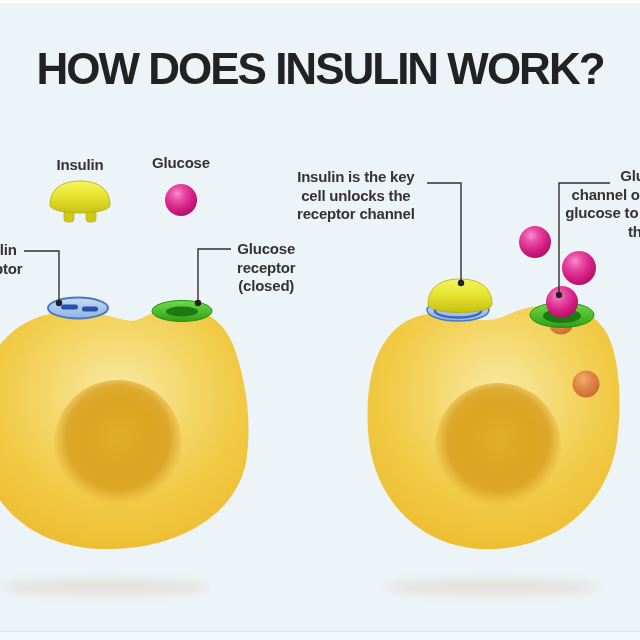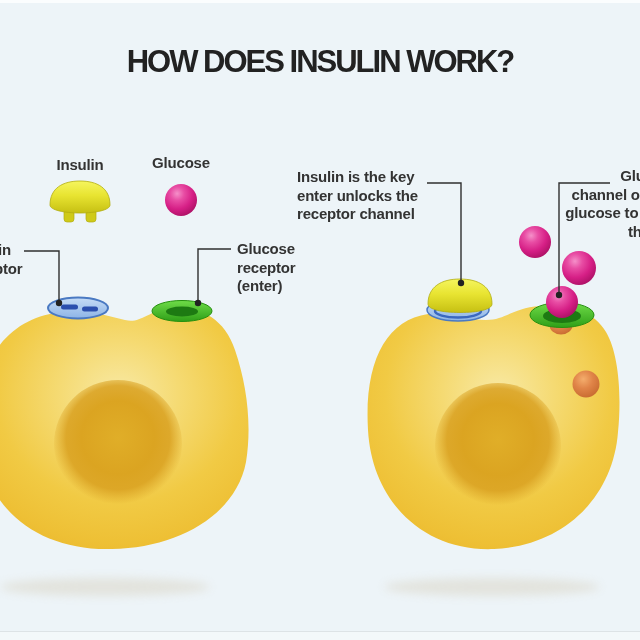--- a/index.html
+++ b/index.html
@@ -6,25 +6,25 @@
   .canvas{
     position:relative;width:640px;height:640px;overflow:hidden;
     background:#edf4f8;font-family:"Liberation Sans",sans-serif;
   }
   .strip-top{position:absolute;left:0;top:0;width:640px;height:3px;background:#fbfdfe;}
   .strip-bottom-line{position:absolute;left:0;top:631px;width:640px;height:1px;background:#dde3e6;}
   .strip-bottom{position:absolute;left:0;top:632px;width:640px;height:8px;background:#f3f8fa;}
   .illustration{position:absolute;left:0;top:0;width:640px;height:640px;}
   .title{
     position:absolute;left:0;right:0;top:44px;text-align:center;
-    font-size:31px;font-weight:bold;letter-spacing:-2px;color:#222;
+    font-size:44px;font-weight:bold;letter-spacing:-2px;color:#222;
   }
   .lbl{
     position:absolute;font-size:15px;font-weight:bold;color:#333;
-    line-height:18.5px;letter-spacing:-0.2px;white-space:nowrap;
+    line-height:18.5px;letter-spacing:-0.2px;white-space:nowrap;text-align:center;
   }
   .lbl span{display:block;}
   .lbl-legend-insulin{left:30px;top:156px;width:100px;text-align:center;}
   .lbl-legend-glucose{left:131px;top:154px;width:100px;text-align:center;}
   .lbl-insulin-receptor{left:-36px;top:241px;}
   .lbl-glucose-channel-closed{left:237px;top:240px;}
   .lbl-insulin-key{left:297px;top:168px;}
   .lbl-glucose-enter{right:-38px;top:167px;width:160px;text-align:right;}
 </style>
 </head>
@@ -166,26 +166,26 @@
   <div class="lbl lbl-legend-glucose">Glucose</div>
 
   <div class="lbl lbl-insulin-receptor">
     <span>Insulin</span>
     <span>receptor</span>
   </div>
 
   <div class="lbl lbl-glucose-channel-closed">
     <span>Glucose</span>
     <span>receptor</span>
-    <span>(enter)</span>
+    <span>(closed)</span>
   </div>
 
   <div class="lbl lbl-insulin-key">
     <span>Insulin is the key</span>
-    <span>enter unlocks the</span>
+    <span>cell unlocks the</span>
     <span>receptor channel</span>
   </div>
 
   <div class="lbl lbl-glucose-enter">
     <span>Glucose</span>
     <span>channel opens,</span>
     <span>glucose to enter</span>
     <span>the cell</span>
   </div>
 

